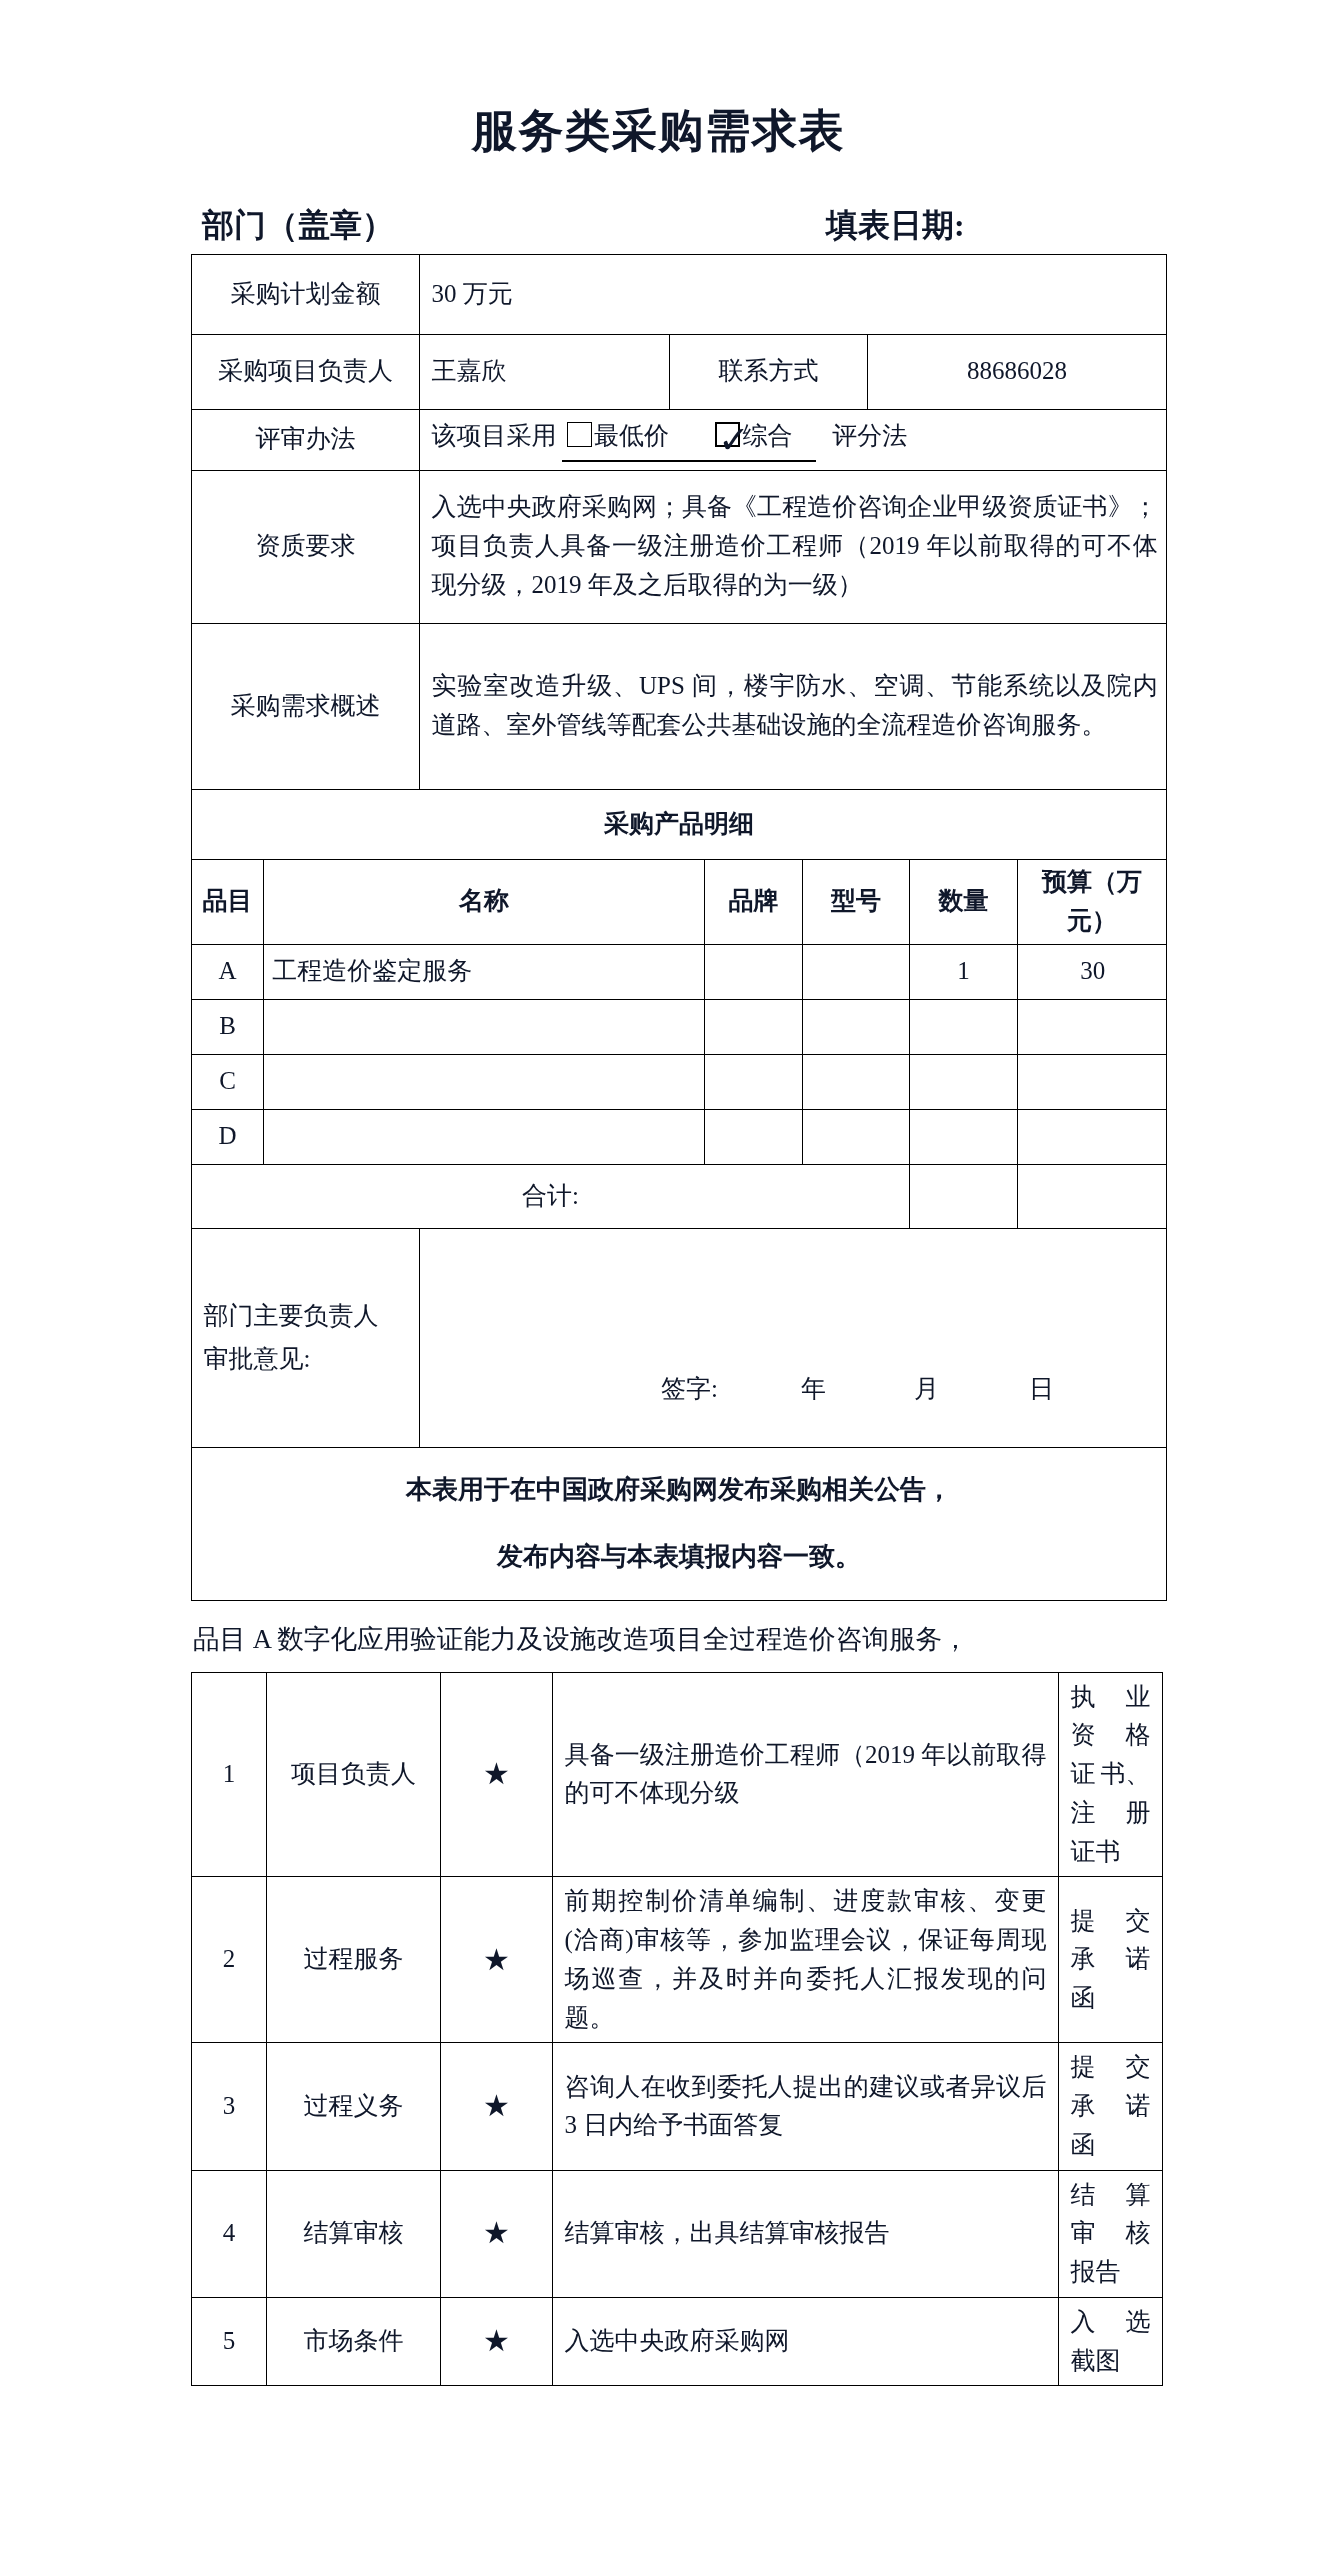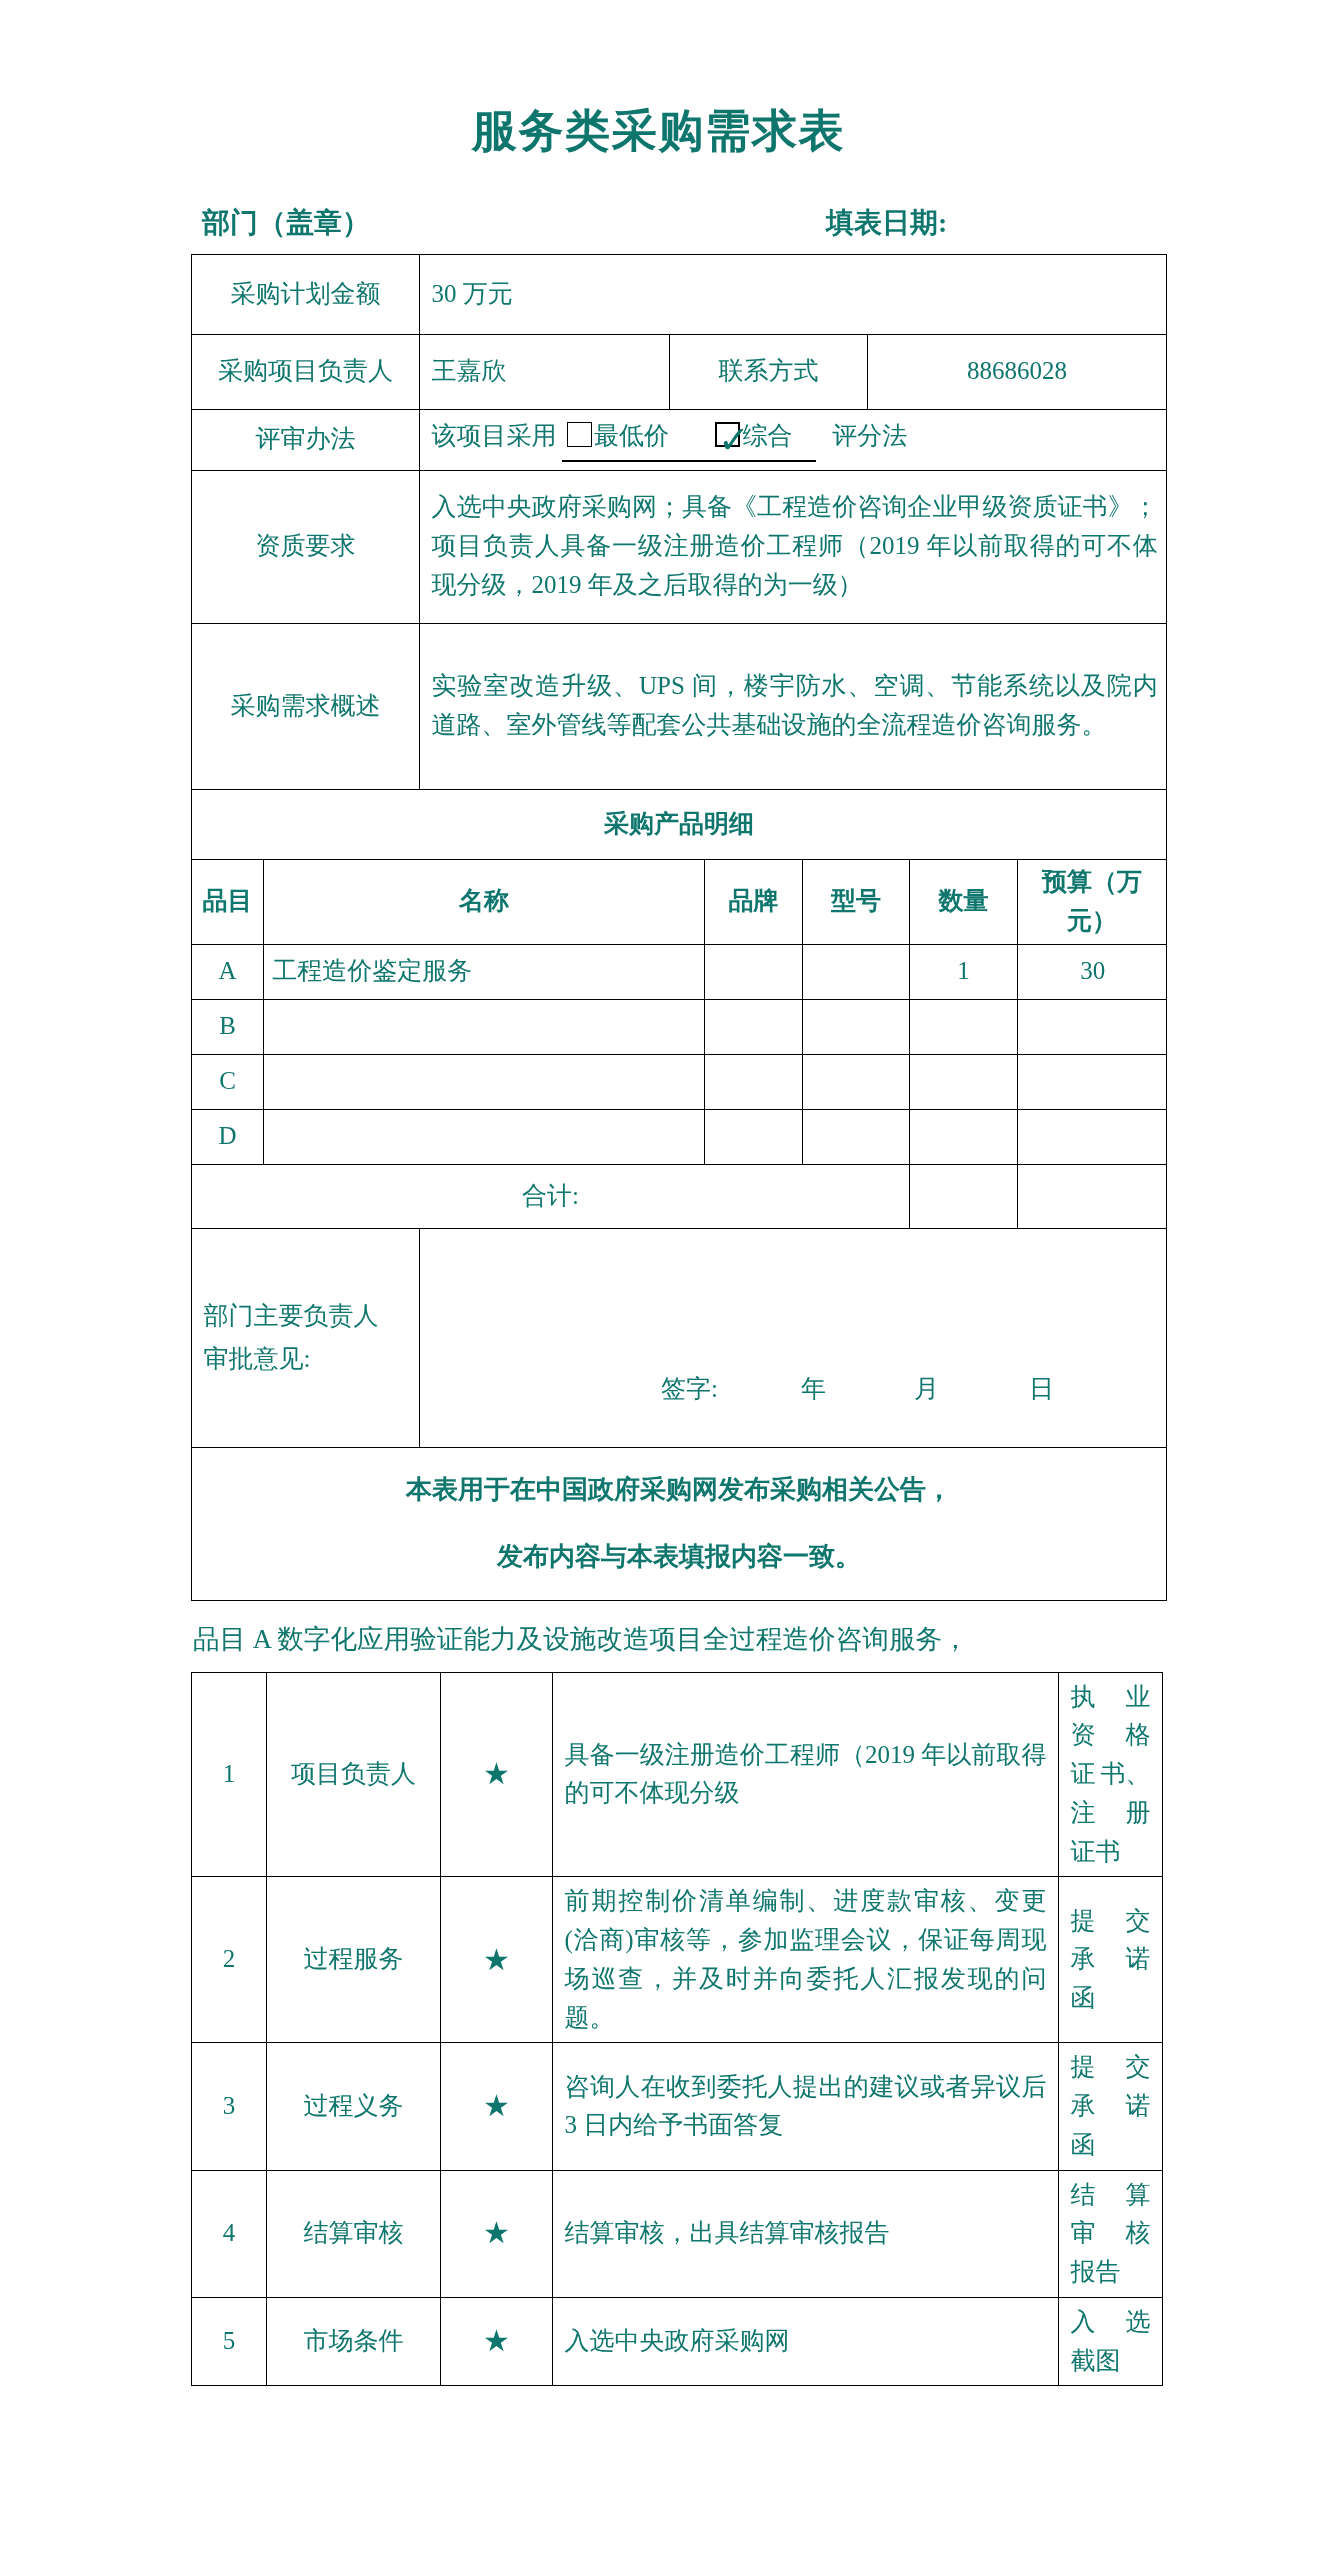--- a/index.html
+++ b/index.html
@@ -1,28 +1,28 @@
 <!DOCTYPE html>
 <html style="font-size:13.3px"><head>
 <meta charset="utf-8">
 <style>
   * { margin:0; padding:0; box-sizing:border-box; }
   body { background:#ffffff; }
   .page {
     position:relative; width:1317px; height:2576px; background:#ffffff;
-    color:#0f766e; font-family:"Liberation Serif", serif; font-size:25px;
+    color:#0f172a; font-family:"Liberation Serif", serif; font-size:25px;
     overflow:hidden;
   }
   .title {
     margin-top:101px; text-align:center;
     font-family:"Liberation Sans", sans-serif;
     font-size:45px; font-weight:bold; letter-spacing:1.7px;
   }
   .meta-row { position:relative; height:38px; margin:43px 0 11.6px 202px; }
-  .meta-label { font-size:28px; font-weight:bold; }
+  .meta-label { font-size:32px; font-weight:bold; }
   .date-label { position:absolute; left:624px; top:0; }
 
   table { border-collapse:collapse; table-layout:fixed; margin-left:191px; }
   td { border:1.7px solid #000; vertical-align:middle; padding:3.3px 8.3px; line-height:1.55; }
 
   .label-cell { text-align:center; padding:3.3px 5px; }
   .value-cell { text-align:left; padding-left:11.6px; }
   .just { text-align:justify; }
   .underlined-value { border-bottom:1.7px solid #000; padding:0 13.3px 1.7px 0; }
 

